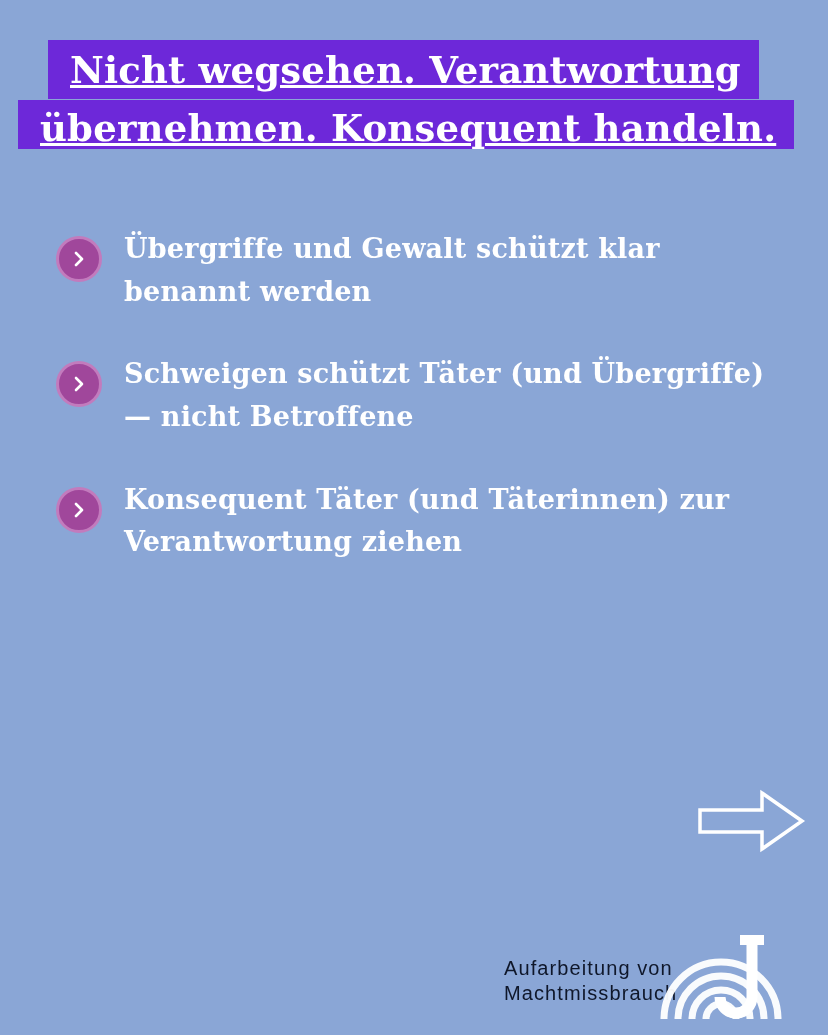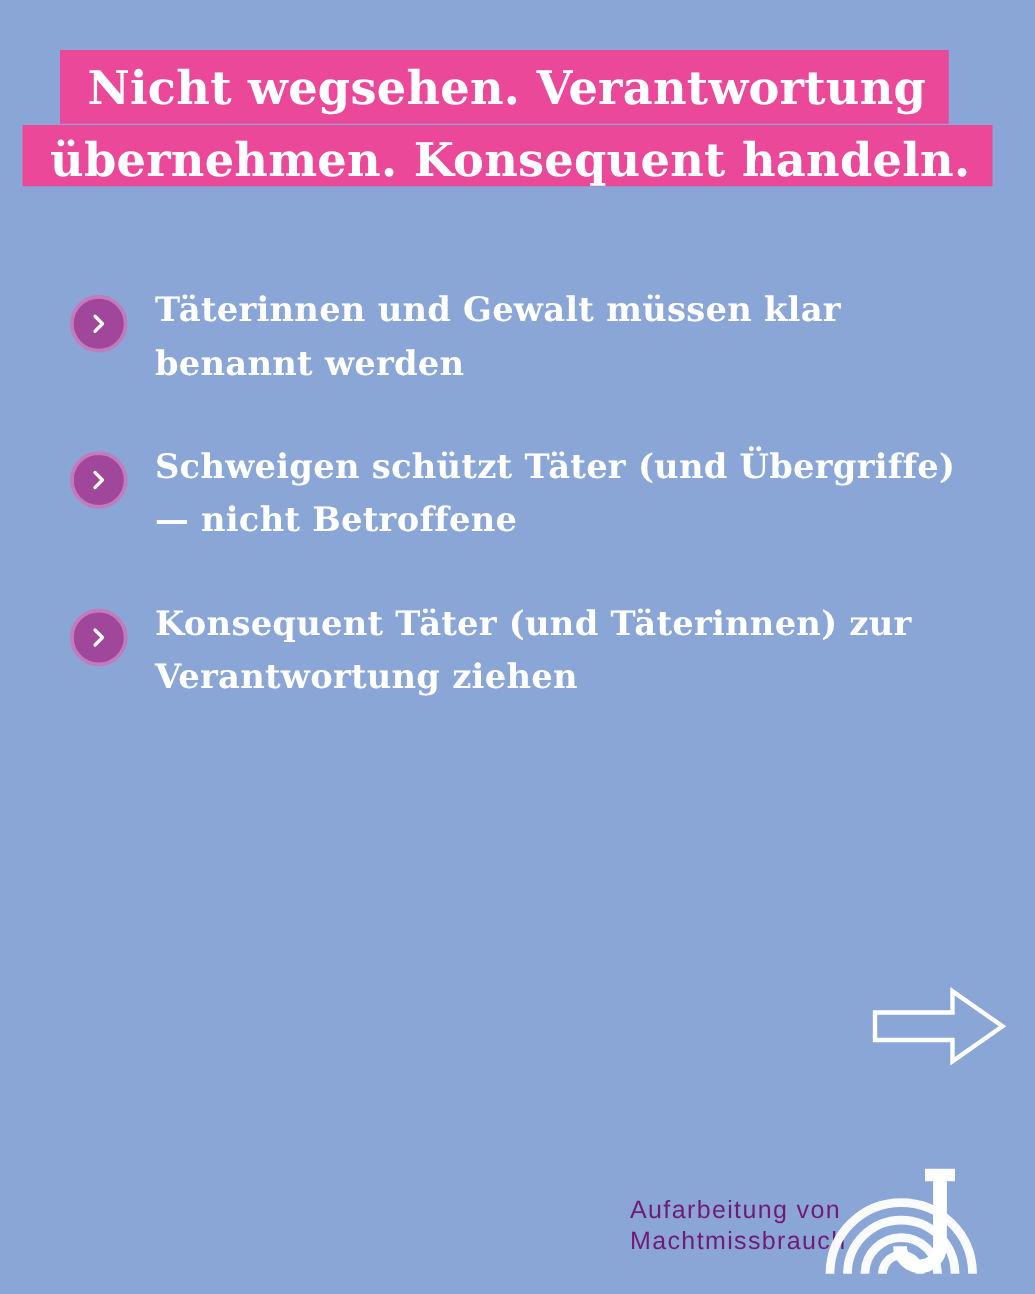--- a/index.html
+++ b/index.html
@@ -18,28 +18,29 @@
   
   .title-wrap {
     position: absolute;
     top: 40px;
     left: 0;
     width: 100%;
   }
   .title-line {
     display: block;
     width: fit-content;
-    background: #ec4899;
+    background: #6d28d9;
     color: #ffffff;
     font-family: "DejaVu Serif", serif;
     font-weight: bold;
     font-size: 37px;
     line-height: 1.0;
     letter-spacing: 0.2px;
     white-space: nowrap;
+    text-decoration: underline;
   }
   .title-line-1 {
     margin-left: 48px;
     padding: 12px 18px 10px 22px;
   }
   .title-line-2 {
     margin-left: 18px;
     margin-top: 1px;
     padding: 10px 18px 2px 22px;
   }
@@ -105,21 +106,21 @@
     right: 18px;
     bottom: 6px;
     width: 130px;
     height: 124px;
   }
   .logo-text {
     position: absolute;
     left: 0;
     bottom: 20px;
     width: 210px;
-    color: #701a75;
+    color: #0f172a;
     font-family: "Liberation Sans", sans-serif;
     font-size: 20px;
     line-height: 1.28;
     letter-spacing: 1.1px;
     text-align: left;
   }
 </style>
 </head>
 <body>
 
@@ -129,21 +130,21 @@
 </div>
 
 <div class="bullets">
 
   <div class="bullet">
     <span class="bullet-icon">
       <svg width="18" height="18" viewBox="0 0 18 18" aria-hidden="true">
         <path d="M6 3 L12 9 L6 15" fill="none" stroke="#ffffff" stroke-width="2.6" stroke-linecap="round" stroke-linejoin="round"></path>
       </svg>
     </span>
-    <span class="bullet-text">Täterinnen und Gewalt müssen klar benannt werden</span>
+    <span class="bullet-text">Übergriffe und Gewalt schützt klar benannt werden</span>
   </div>
 
   <div class="bullet">
     <span class="bullet-icon">
       <svg width="18" height="18" viewBox="0 0 18 18" aria-hidden="true">
         <path d="M6 3 L12 9 L6 15" fill="none" stroke="#ffffff" stroke-width="2.6" stroke-linecap="round" stroke-linejoin="round"></path>
       </svg>
     </span>
     <span class="bullet-text">Schweigen schützt Täter (und Übergriffe) — nicht Betroffene</span>
   </div>

